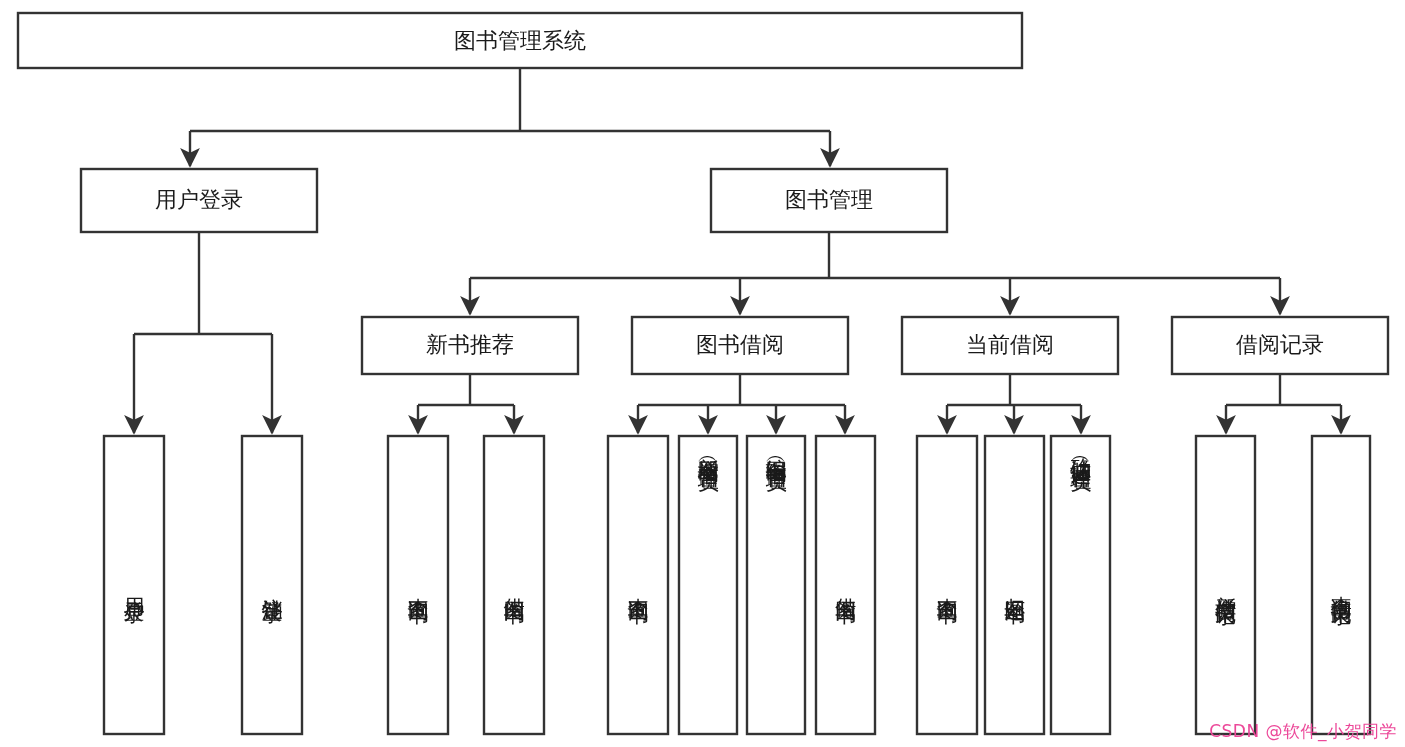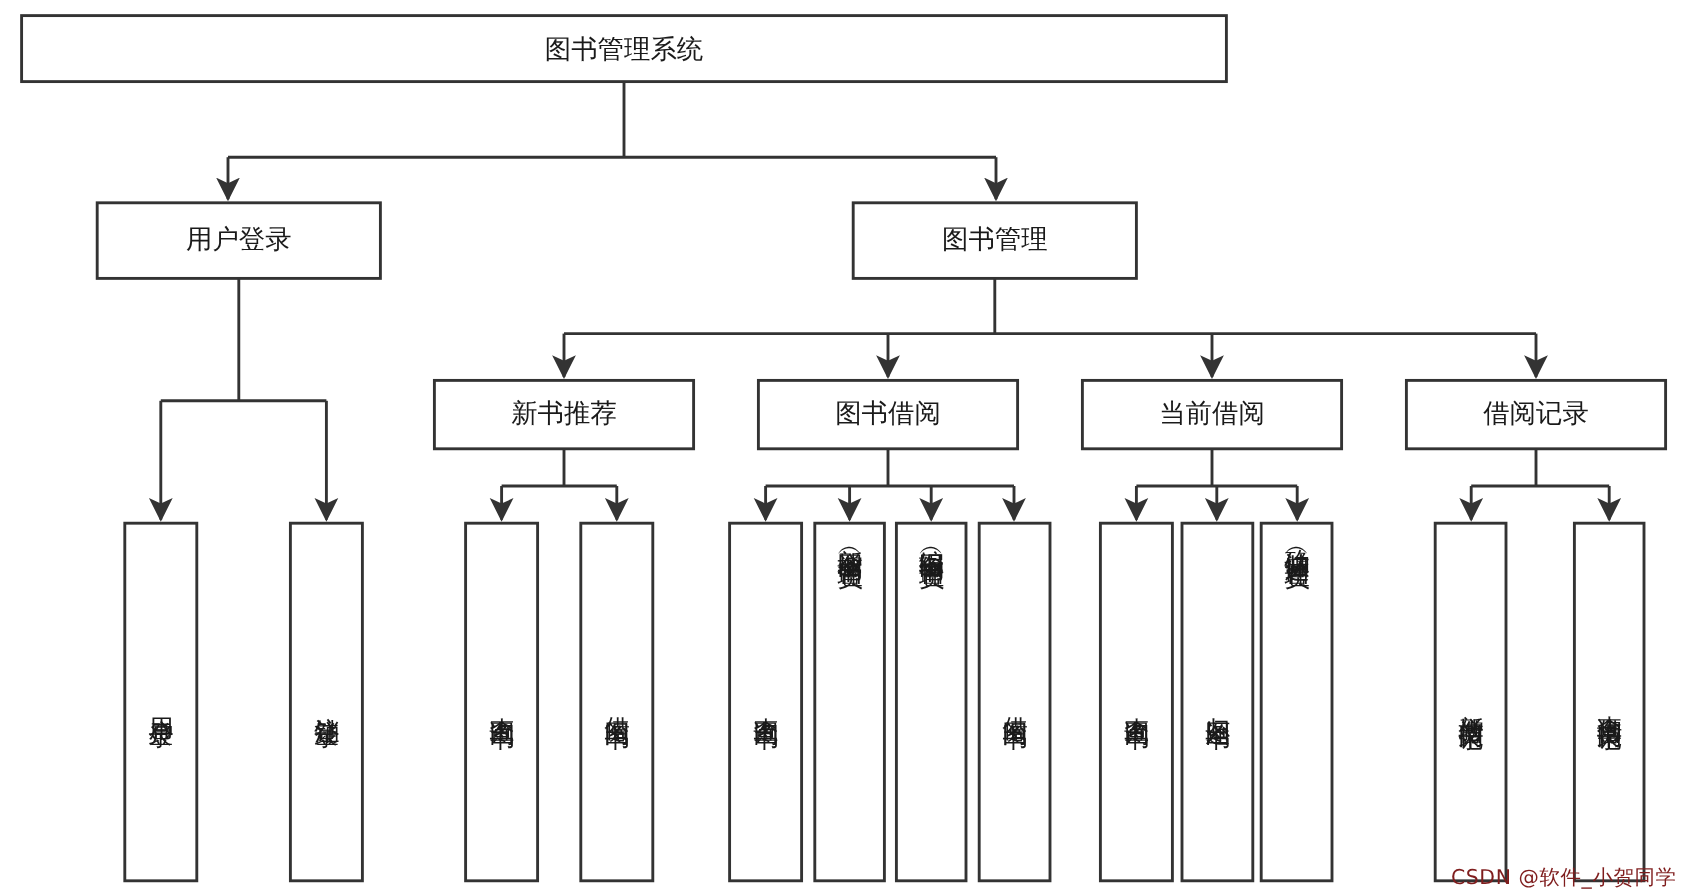--- a/index.html
+++ b/index.html
@@ -58,21 +58,21 @@
   .arrow-head {
     fill: #333333;
     stroke: none;
   }
   .watermark {
     position: absolute;
     right: 8px;
     bottom: 4px;
     font-family: "DejaVu Sans", "Liberation Sans", sans-serif;
     font-size: 17px;
-    color: #7f1d1d;
+    color: #ec4899;
     letter-spacing: 0.5px;
     white-space: nowrap;
   }
 </style>
 </head>
 <body>
 
 <svg id="diagram" viewBox="0 0 1405 747">
   <defs>
     <marker id="arrow" viewBox="0 0 12 12" refX="10" refY="6" markerWidth="9" markerHeight="9" orient="auto-start-reverse">

